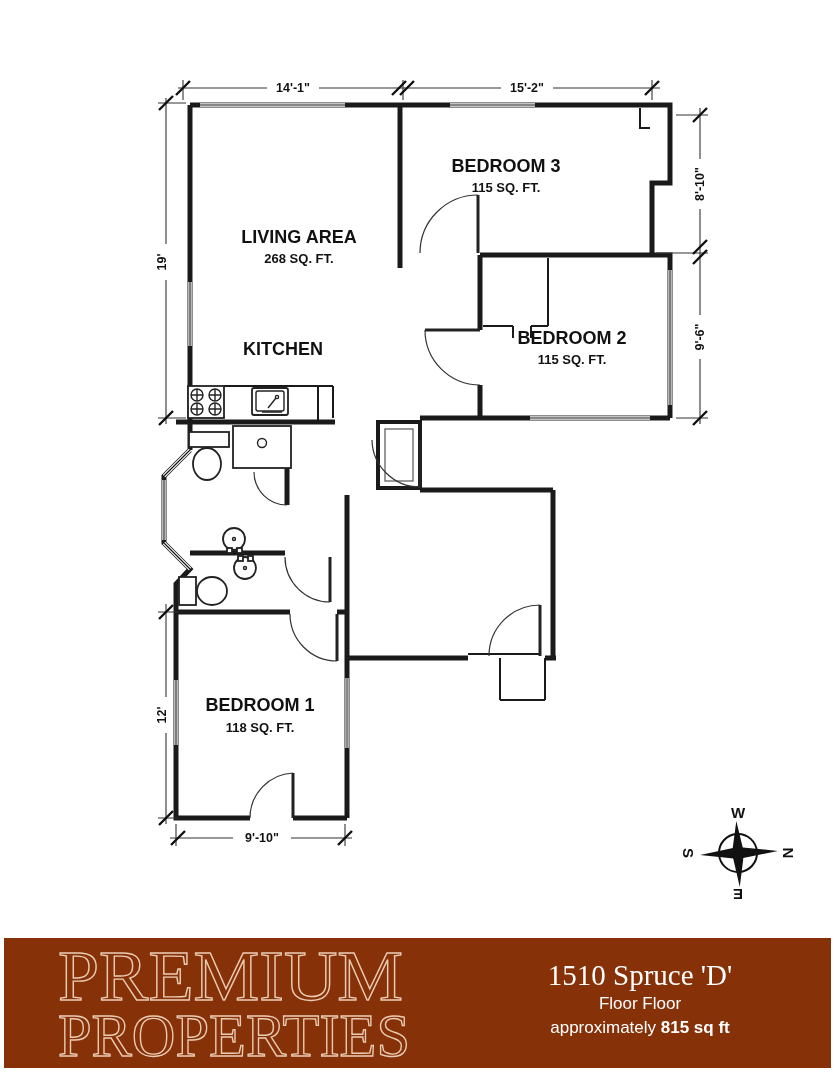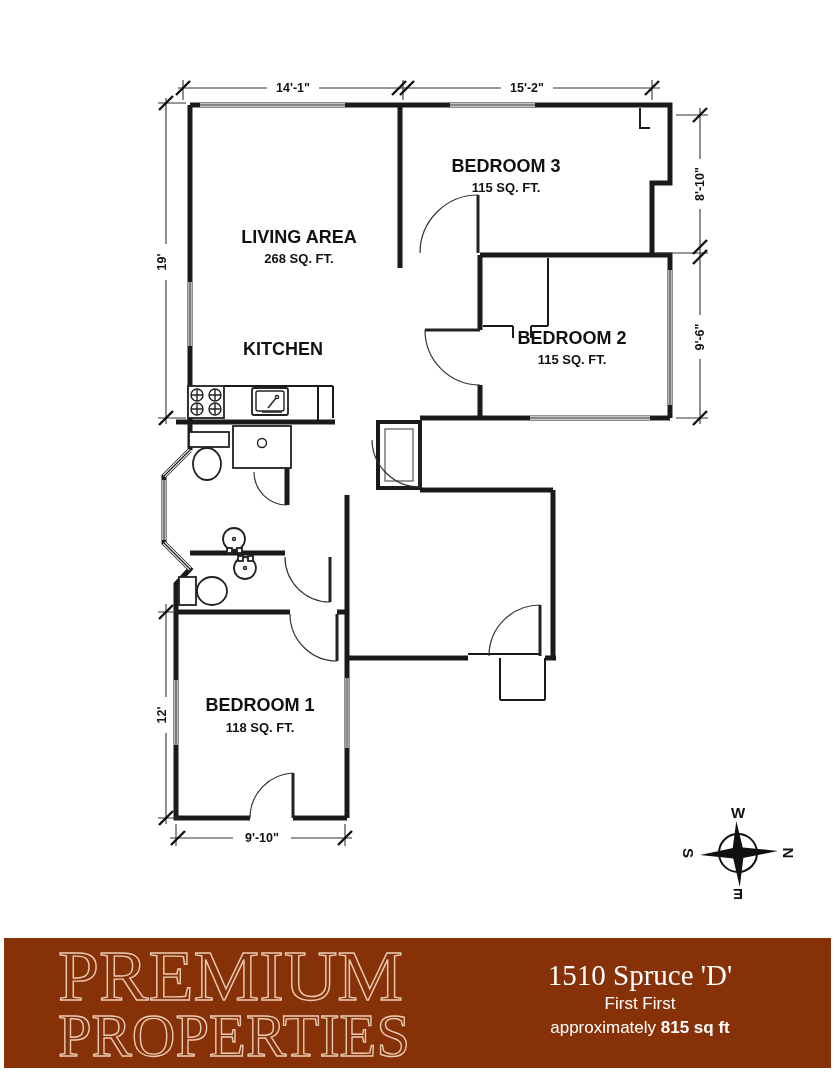--- a/index.html
+++ b/index.html
@@ -192,18 +192,18 @@
     </g>
   </svg>
 
   <div class="footer">
     <svg class="brand-svg" width="380" height="118" viewBox="0 0 380 118">
       <text class="brand-text" x="8" y="54" font-size="72" textLength="345" lengthAdjust="spacingAndGlyphs" stroke="#e8cbb2">PREMIUM</text>
       <text class="brand-text" x="8" y="110" font-size="62" textLength="352" lengthAdjust="spacingAndGlyphs" stroke="#e8cbb2">PROPERTIES</text>
     </svg>
     <div class="addr">
       <div class="addr-line1">1510 Spruce 'D'</div>
-      <div class="addr-line2">First First</div>
+      <div class="addr-line2">Floor Floor</div>
       <div class="addr-line3"><span>approximately </span><b>815 sq ft</b></div>
     </div>
   </div>
 
 </div>
 
 </body></html>

